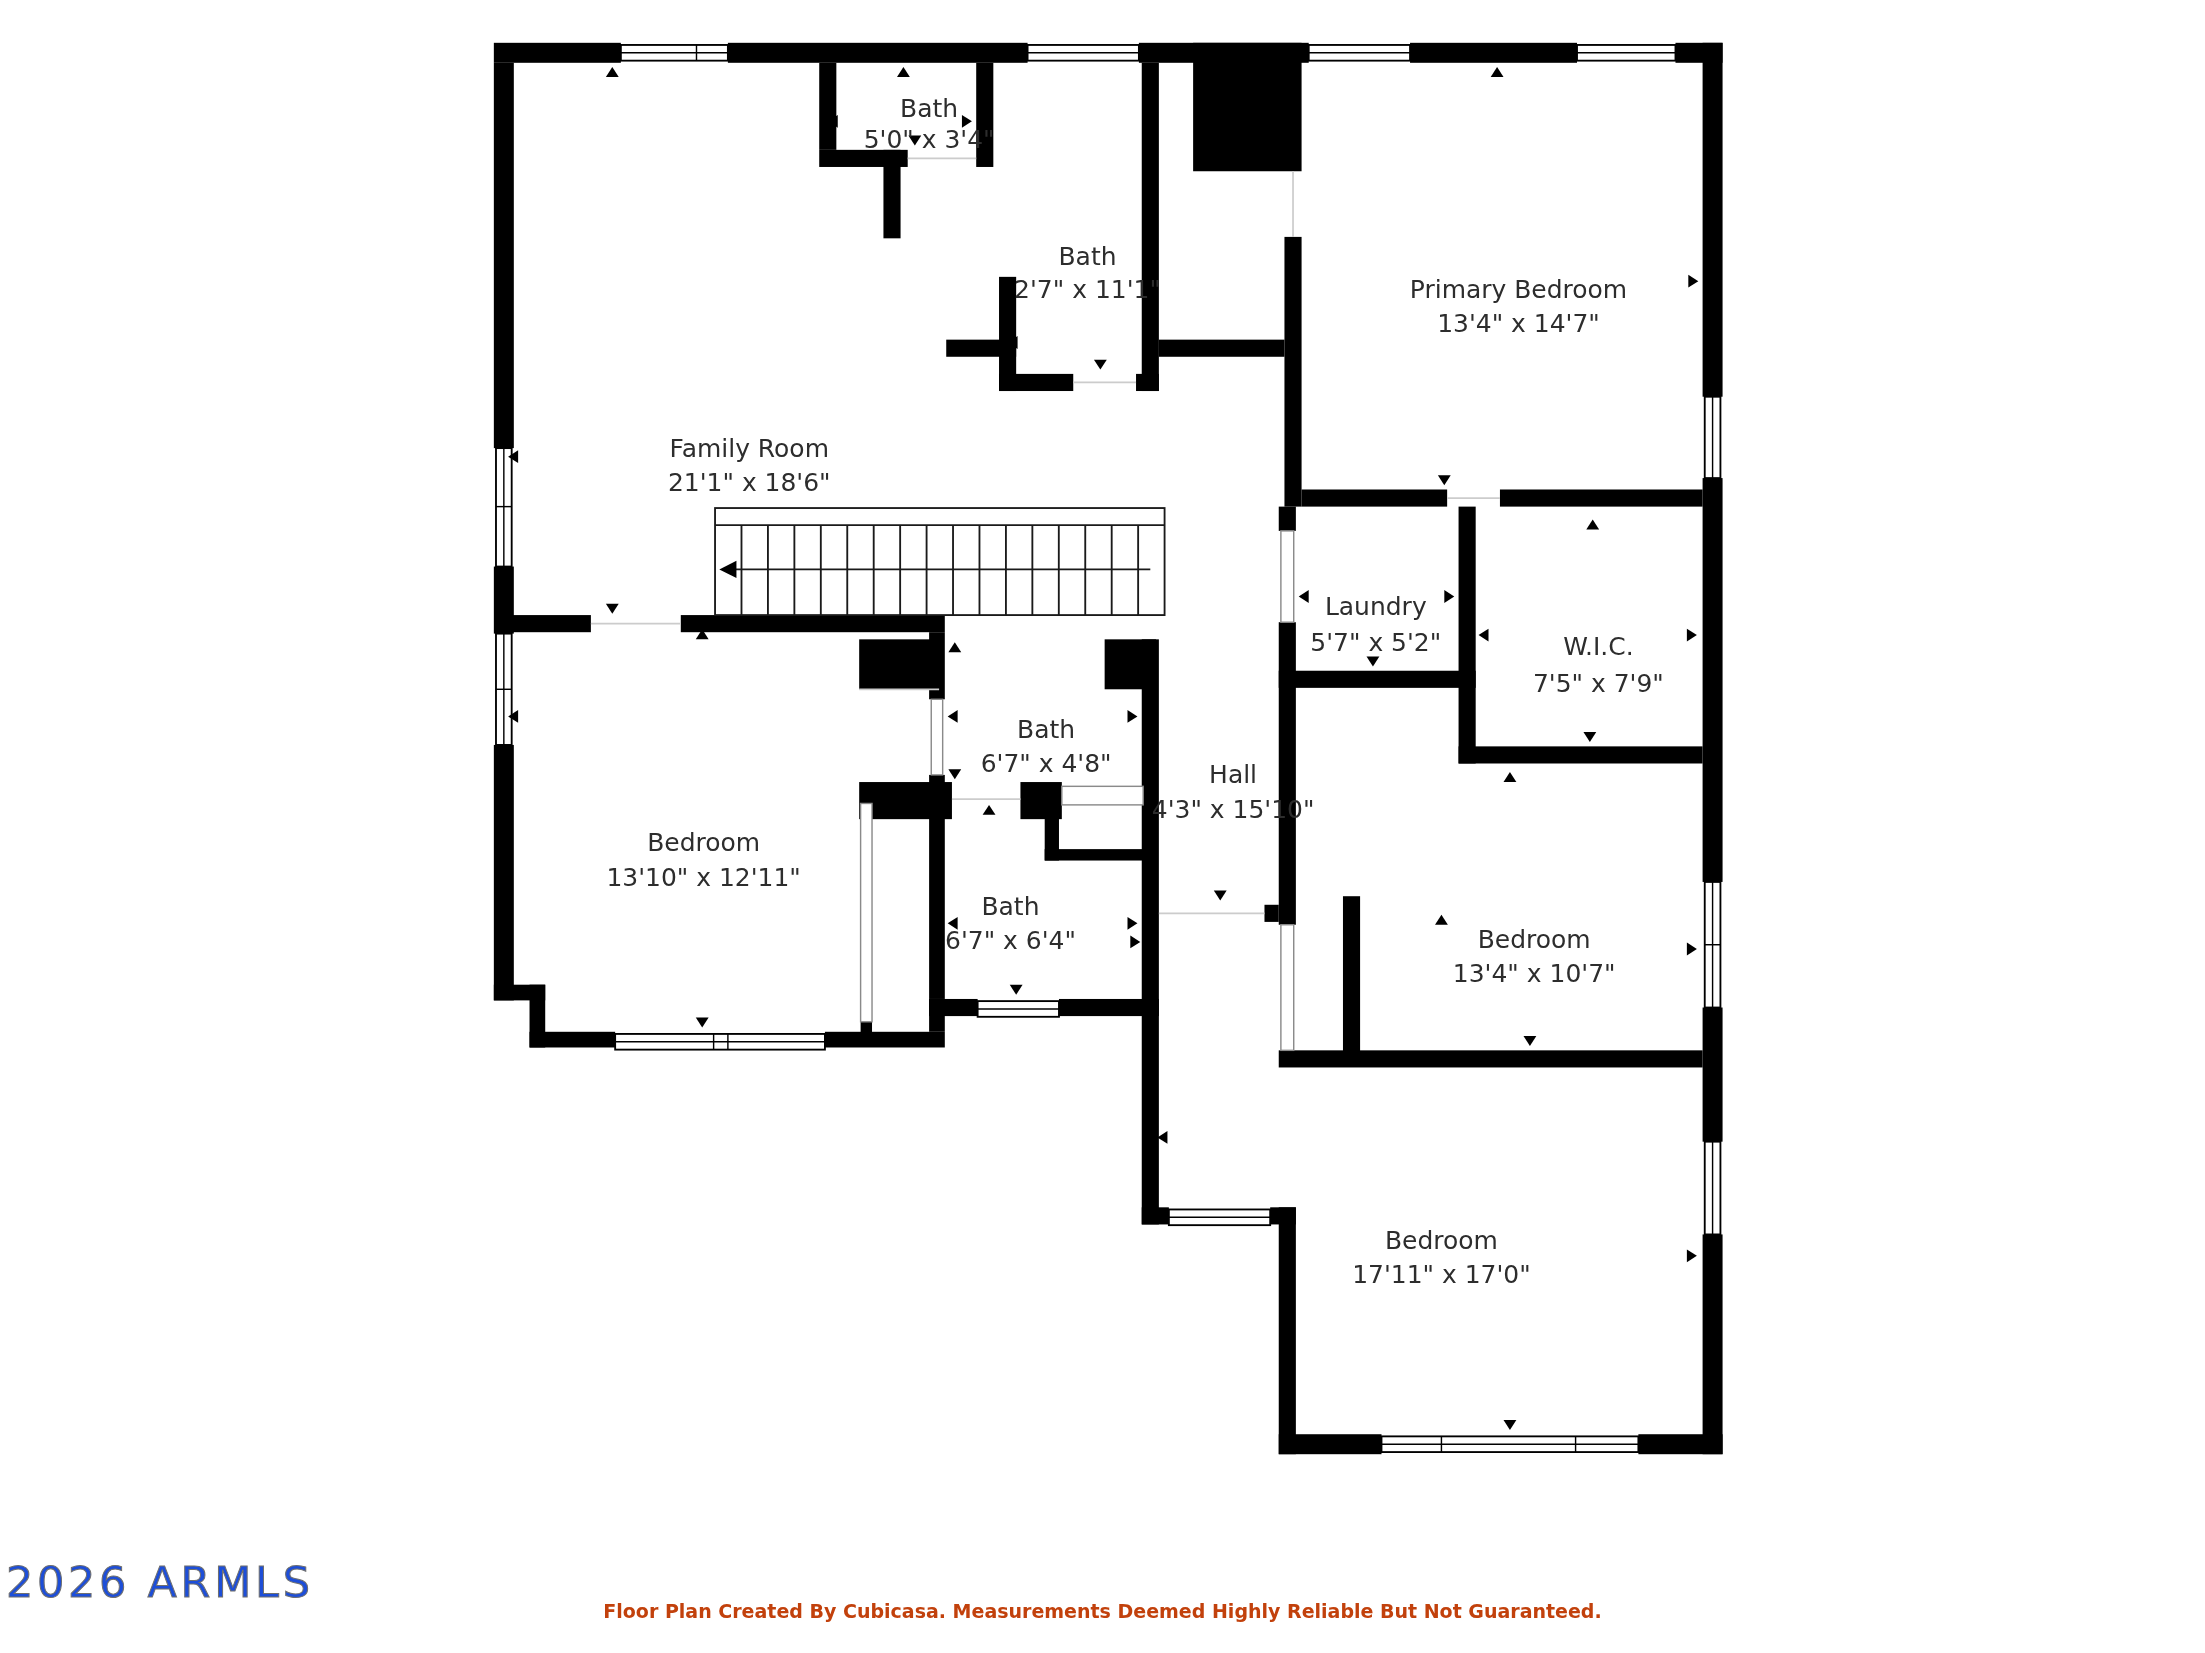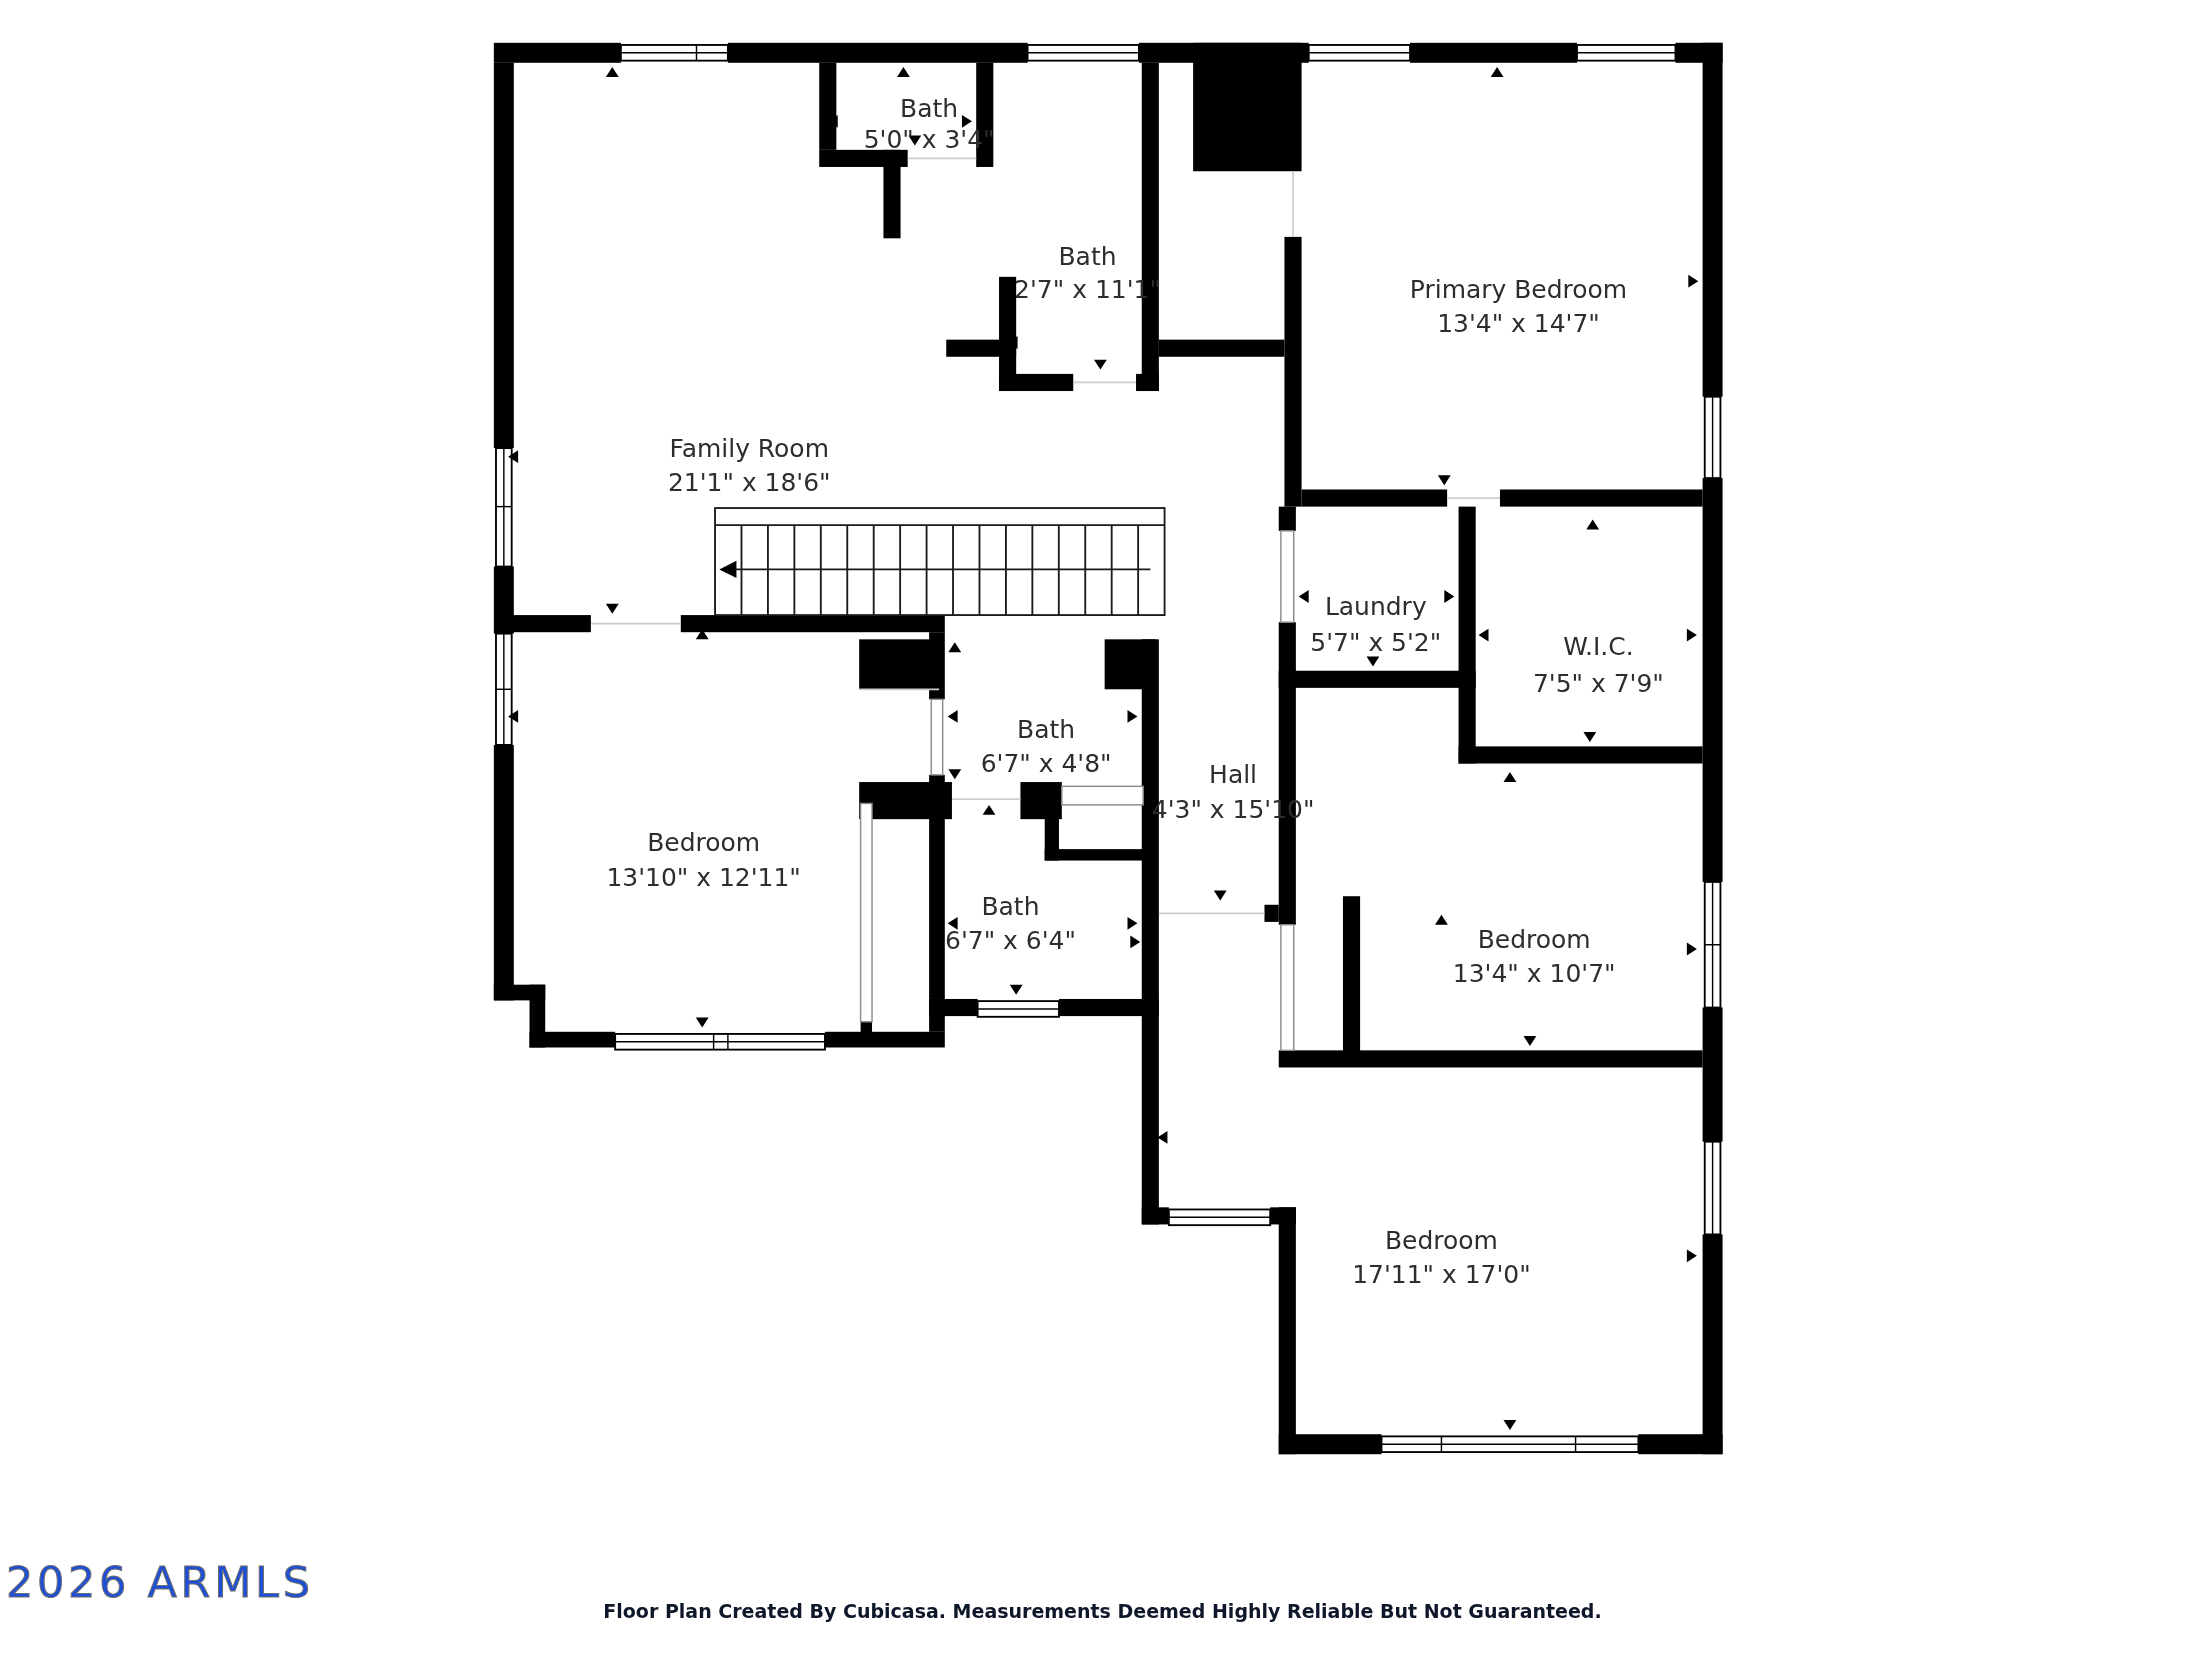--- a/index.html
+++ b/index.html
@@ -11,21 +11,21 @@
   .winline{stroke:#000000;stroke-width:1;}
   .opening{fill:#ffffff;stroke:#8a8a8a;stroke-width:1;}
   .doorline{stroke:#cccccc;stroke-width:1.2;}
   .stair{fill:none;stroke:#1a1a1a;stroke-width:1.3;}
   .marker{fill:#000000;}
   .room-name,.room-dims{fill:#2d2d2d;font-size:17.5px;text-anchor:middle;
         font-family:"DejaVu Sans","Liberation Sans",sans-serif;}
   #watermark{position:absolute;left:5.9px;top:1557px;font-size:43px;letter-spacing:3.7px;
         color:#1d4ed8;-webkit-text-stroke:1px #6f6f6f;white-space:nowrap;}
   #footer-note{position:absolute;left:0;top:1600px;width:2205px;text-align:center;
-        font-size:19px;font-weight:600;color:#0f172a;}
+        font-size:19px;font-weight:600;color:#c2410c;}
 </style>
 </head>
 <body>
 
 <div id="page">
 
 <svg id="plan-svg" viewBox="0 0 1545 1159">
 
   <g>
     <rect class="wall" x="346" y="30" width="89" height="14"></rect>

